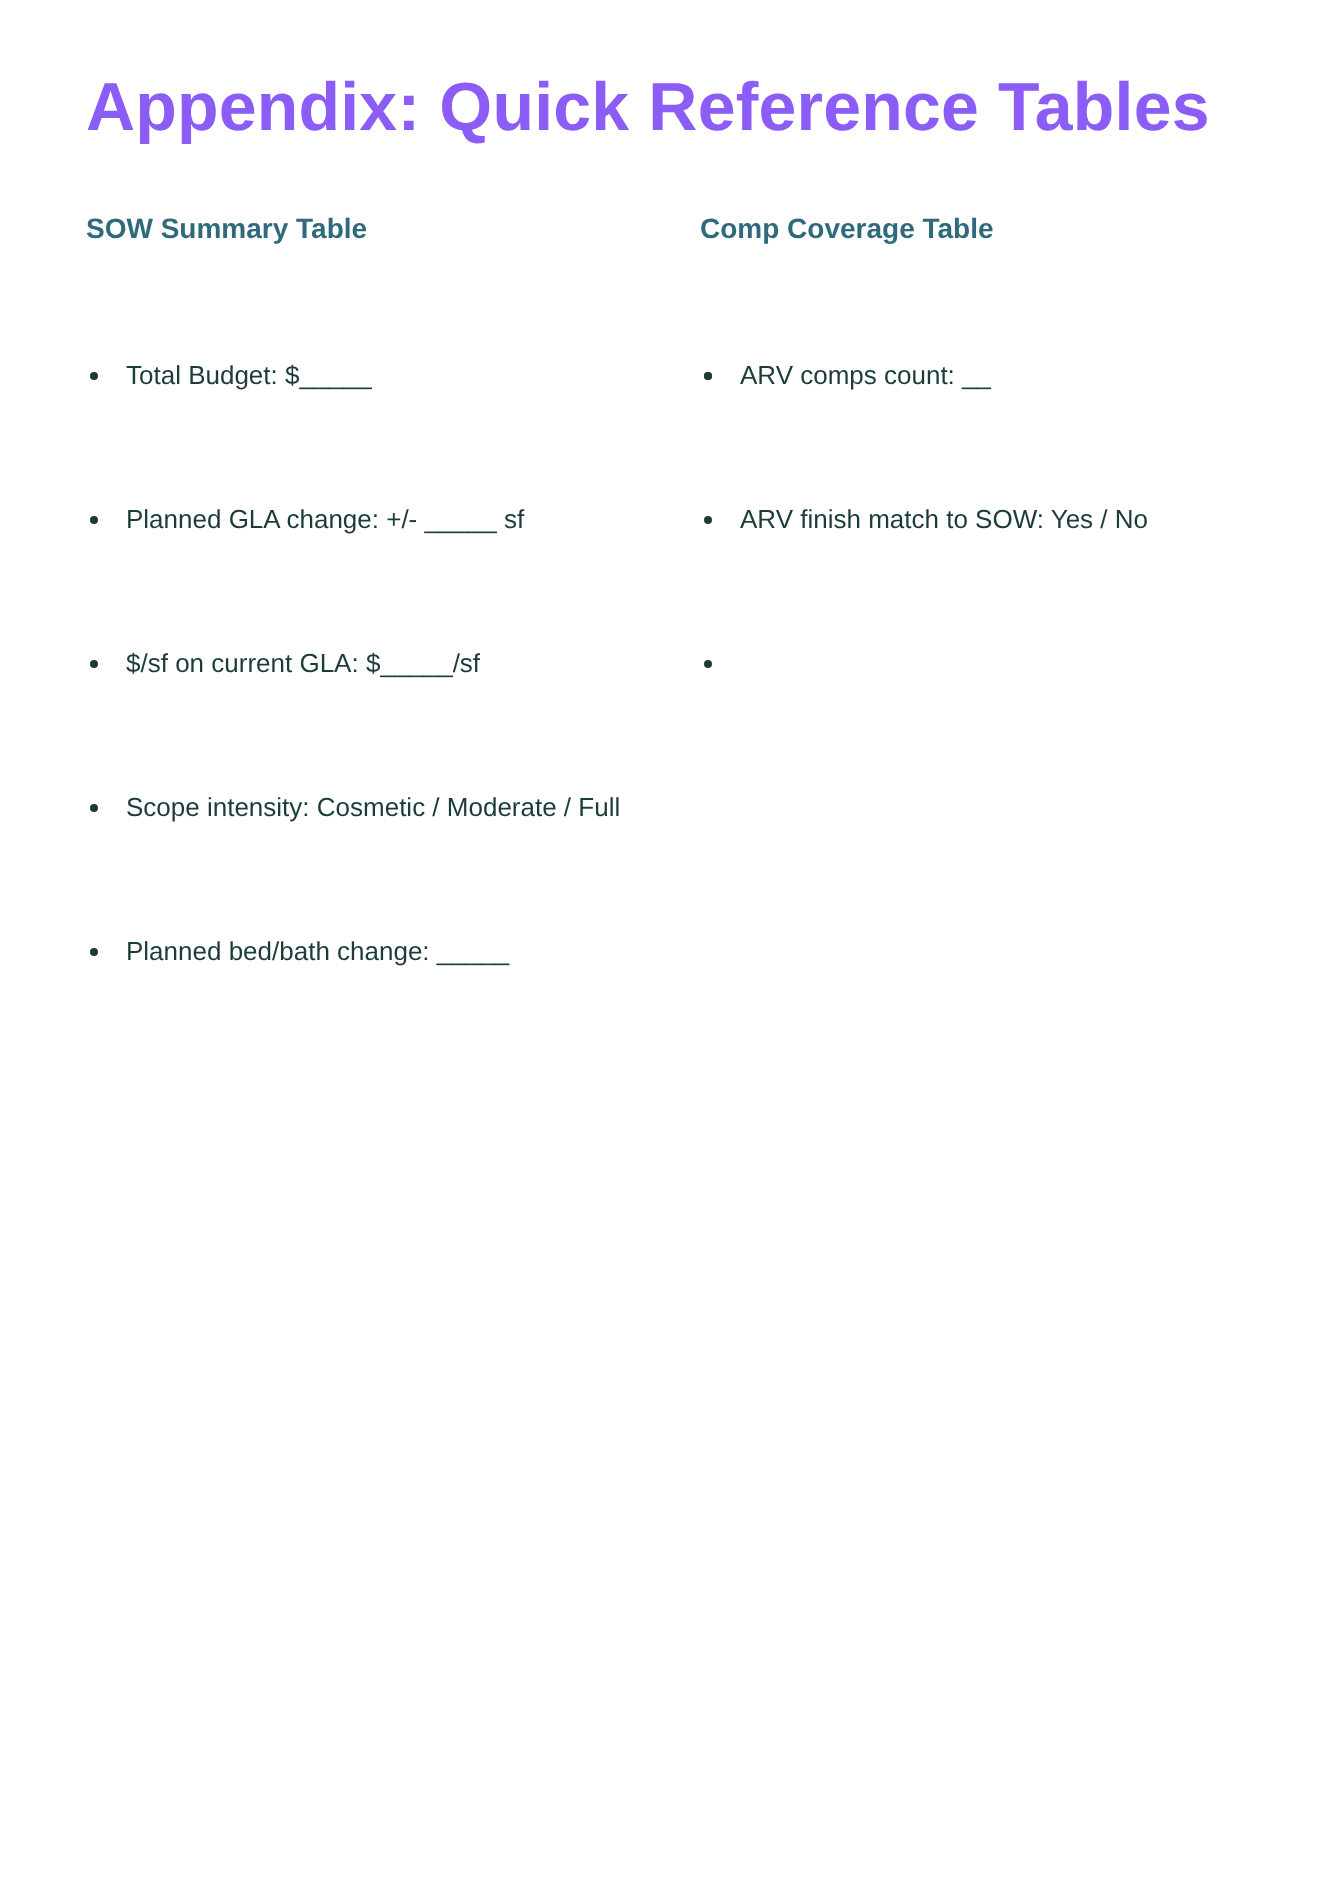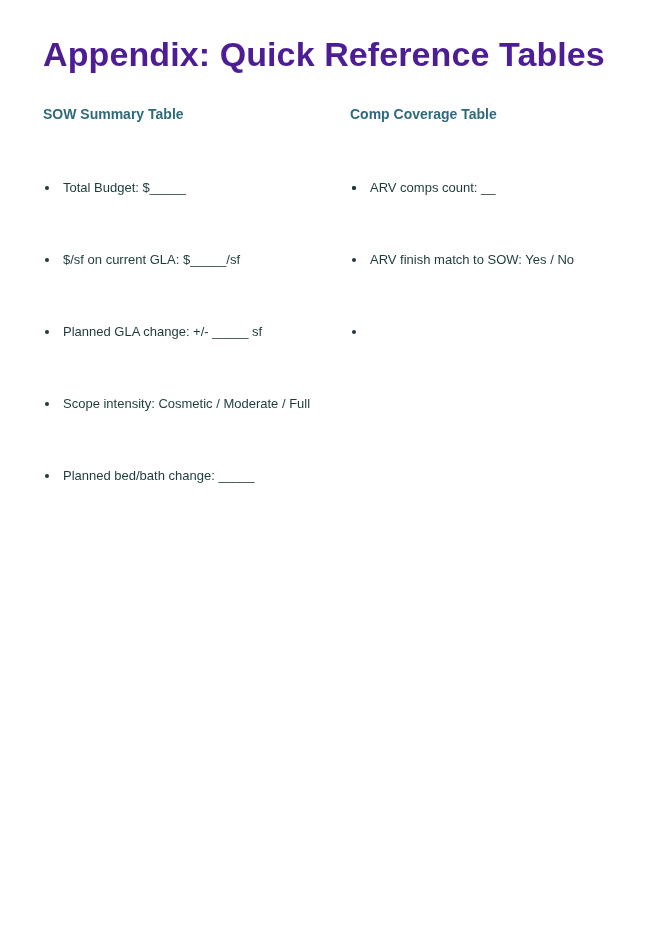--- a/index.html
+++ b/index.html
@@ -14,21 +14,21 @@
       overflow: hidden;
       font-family: "Liberation Sans", "DejaVu Sans", sans-serif;
     }
     .page-title {
       position: absolute;
       left: 43px;
       top: 30px;
       margin: 0;
       font-size: 34px;
       font-weight: bold;
-      color: #4c1d95;
+      color: #8b5cf6;
       letter-spacing: 0.1px;
       line-height: 48px;
       white-space: nowrap;
     }
     .column {
       position: absolute;
       top: 100px;
     }
     .col-left { left: 43px; width: 300px; }
     .col-right { left: 350px; width: 300px; }
@@ -66,22 +66,22 @@
   </style>
 </head>
 <body>
 
 <h1 class="page-title">Appendix: Quick Reference Tables</h1>
 
 <div class="column col-left">
   <h2 class="section-title">SOW Summary Table</h2>
   <ul class="items">
     <li><span class="bullet"></span><span>Total Budget: $_____</span></li>
+    <li><span class="bullet"></span><span>Planned GLA change: +/- _____ sf</span></li>
     <li><span class="bullet"></span><span>$/sf on current GLA: $_____/sf</span></li>
-    <li><span class="bullet"></span><span>Planned GLA change: +/- _____ sf</span></li>
     <li><span class="bullet"></span><span>Scope intensity: Cosmetic / Moderate / Full</span></li>
     <li><span class="bullet"></span><span>Planned bed/bath change: _____</span></li>
   </ul>
 </div>
 
 <div class="column col-right">
   <h2 class="section-title">Comp Coverage Table</h2>
   <ul class="items">
     <li><span class="bullet"></span></li>
     <li><span class="bullet"></span><span>ARV comps count: __</span></li>

